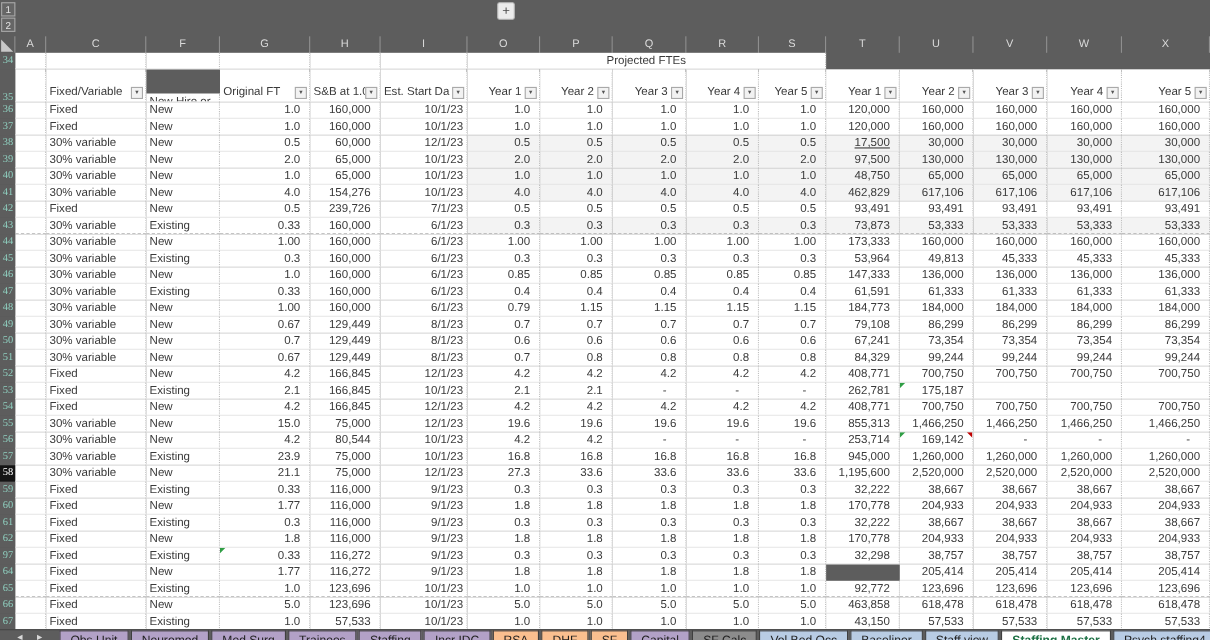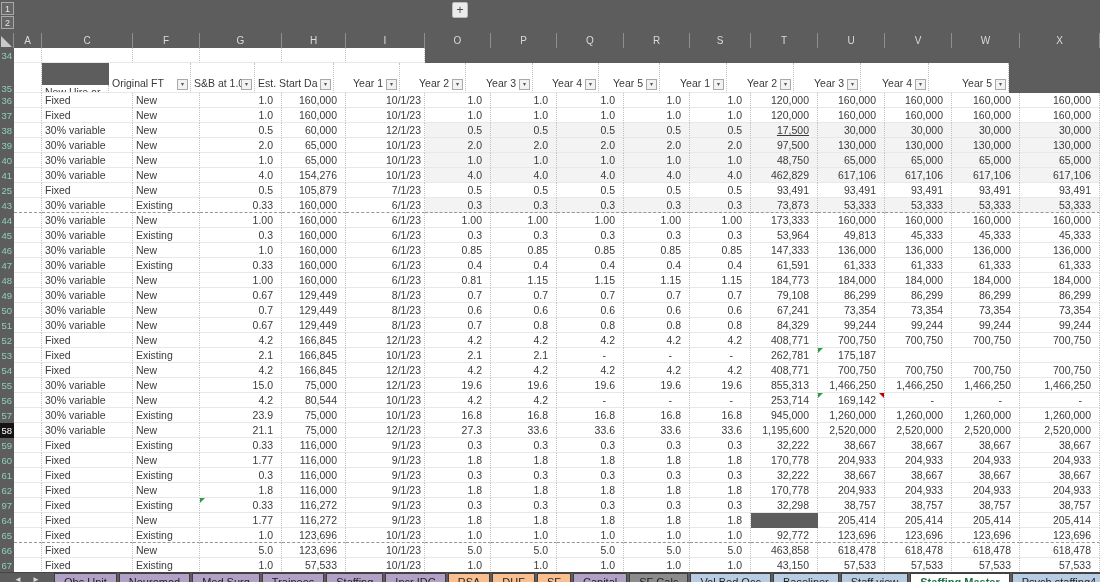--- a/index.html
+++ b/index.html
@@ -26,21 +26,21 @@
   .corner { flex:0 0 14px; width:14px; position:relative; box-sizing:border-box; border-right:1px solid #8f8f8f; }
   .corner .tri { position:absolute; left:1px; bottom:1px; width:0; height:0;
     border-bottom:11px solid #c9c9c9; border-right:11px solid transparent; }
   .colhdr { box-sizing:border-box; border-right:1px solid #8f8f8f; color:#dadada;
     font-size:10px; text-align:center; line-height:15px; overflow:hidden; }
   
   #grid { position:absolute; top:48px; left:0; width:1100px; background:transparent; }
   .row { display:flex; height:15px; }
   .row.h30 { height:30px; }
   .rownum { flex:0 0 14px; width:14px; box-sizing:border-box; background:#5d5d5d; color:#8fcfbf;
-    font-size:9.5px; text-align:right; padding-right:2px; line-height:15px; overflow:hidden; }
+    font-size:9.5px; text-align:right; padding-right:2px; line-height:15px; overflow:hidden;font-family:Liberation Serif, serif; }
   .row.h30 .rownum { line-height:52px; }
   .rownum.sel { background:#141414; color:#ffffff; }
   .cell { box-sizing:border-box; background:#fff; border-right:1px dotted #c0c0c0;
     border-bottom:1px solid #e8e8e8; overflow:hidden; white-space:nowrap;
     line-height:14px; position:relative; }
   .cell.num  { text-align:right; padding-right:8px; }
   .cell.dash { padding-right:17px; }
   .cell.date { text-align:right; padding-right:3px; }
   .cell.txt  { padding-left:3px; }
   .cell.shade { background:#f3f3f3; }
@@ -106,24 +106,29 @@
   </div>
 <div id="grid">
     <div class="row">
       <div class="rownum">34</div>
       <div class="cell" style="flex: 0 0 28px; width: 28px;"></div>
       <div class="cell" style="flex: 0 0 91px; width: 91px;"></div>
       <div class="cell" style="flex: 0 0 67px; width: 67px;"></div>
       <div class="cell" style="flex: 0 0 82px; width: 82px;"></div>
       <div class="cell" style="flex: 0 0 64px; width: 64px;"></div>
       <div class="cell" style="flex: 0 0 79px; width: 79px;"></div>
+      <div class="cell ghdr" style="flex: 0 0 326px; width: 326px;">Projected FTEs</div>
     </div>
     <div class="row h30">
       <div class="rownum">35</div>
       <div class="cell" style="flex: 0 0 28px; width: 28px;"></div>
+      <div class="cell fh" style="flex: 0 0 91px; width: 91px;">
+        <span class="lbl">Fixed/Variable</span>
+        <span class="dd">▾</span>
+      </div>
       <div class="cell fcol" style="flex: 0 0 67px; width: 67px; margin-top: 22px;">
         <div class="l1">New Hire or</div>
         <div class="l2">
           <span class="lbl">Existing</span>
           <span class="dd">▾</span>
         </div>
       </div>
       <div class="cell fh" style="flex: 0 0 82px; width: 82px;">
         <span class="lbl">Original FT</span>
         <span class="dd">▾</span>
@@ -285,26 +290,26 @@
       <div class="cell num shade" style="flex: 0 0 67px; width: 67px;">4.0</div>
       <div class="cell num shade" style="flex: 0 0 66px; width: 66px;">4.0</div>
       <div class="cell num shade" style="flex: 0 0 61px; width: 61px;">4.0</div>
       <div class="cell num shade" style="flex: 0 0 67px; width: 67px;">462,829</div>
       <div class="cell num shade" style="flex: 0 0 67px; width: 67px;">617,106</div>
       <div class="cell num shade" style="flex: 0 0 67px; width: 67px;">617,106</div>
       <div class="cell num shade" style="flex: 0 0 68px; width: 68px;">617,106</div>
       <div class="cell num shade" style="flex: 0 0 80px; width: 80px;">617,106</div>
     </div>
     <div class="row">
-      <div class="rownum">25</div>
+      <div class="rownum">42</div>
       <div class="cell" style="flex: 0 0 28px; width: 28px;"></div>
       <div class="cell txt" style="flex: 0 0 91px; width: 91px;">Fixed</div>
       <div class="cell txt" style="flex: 0 0 67px; width: 67px;">New</div>
       <div class="cell num" style="flex: 0 0 82px; width: 82px;">0.5</div>
-      <div class="cell num" style="flex: 0 0 64px; width: 64px;">105,879</div>
+      <div class="cell num" style="flex: 0 0 64px; width: 64px;">239,726</div>
       <div class="cell date" style="flex: 0 0 79px; width: 79px;">7/1/23</div>
       <div class="cell num" style="flex: 0 0 66px; width: 66px;">0.5</div>
       <div class="cell num" style="flex: 0 0 66px; width: 66px;">0.5</div>
       <div class="cell num" style="flex: 0 0 67px; width: 67px;">0.5</div>
       <div class="cell num" style="flex: 0 0 66px; width: 66px;">0.5</div>
       <div class="cell num" style="flex: 0 0 61px; width: 61px;">0.5</div>
       <div class="cell num" style="flex: 0 0 67px; width: 67px;">93,491</div>
       <div class="cell num" style="flex: 0 0 67px; width: 67px;">93,491</div>
       <div class="cell num" style="flex: 0 0 67px; width: 67px;">93,491</div>
       <div class="cell num" style="flex: 0 0 68px; width: 68px;">93,491</div>
@@ -406,21 +411,21 @@
       <div class="cell num" style="flex: 0 0 80px; width: 80px;">61,333</div>
     </div>
     <div class="row">
       <div class="rownum">48</div>
       <div class="cell" style="flex: 0 0 28px; width: 28px;"></div>
       <div class="cell txt" style="flex: 0 0 91px; width: 91px;">30% variable</div>
       <div class="cell txt" style="flex: 0 0 67px; width: 67px;">New</div>
       <div class="cell num" style="flex: 0 0 82px; width: 82px;">1.00</div>
       <div class="cell num" style="flex: 0 0 64px; width: 64px;">160,000</div>
       <div class="cell date" style="flex: 0 0 79px; width: 79px;">6/1/23</div>
-      <div class="cell num" style="flex: 0 0 66px; width: 66px;">0.81</div>
+      <div class="cell num" style="flex: 0 0 66px; width: 66px;">0.79</div>
       <div class="cell num" style="flex: 0 0 66px; width: 66px;">1.15</div>
       <div class="cell num" style="flex: 0 0 67px; width: 67px;">1.15</div>
       <div class="cell num" style="flex: 0 0 66px; width: 66px;">1.15</div>
       <div class="cell num" style="flex: 0 0 61px; width: 61px;">1.15</div>
       <div class="cell num" style="flex: 0 0 67px; width: 67px;">184,773</div>
       <div class="cell num" style="flex: 0 0 67px; width: 67px;">184,000</div>
       <div class="cell num" style="flex: 0 0 67px; width: 67px;">184,000</div>
       <div class="cell num" style="flex: 0 0 68px; width: 68px;">184,000</div>
       <div class="cell num" style="flex: 0 0 80px; width: 80px;">184,000</div>
     </div>

